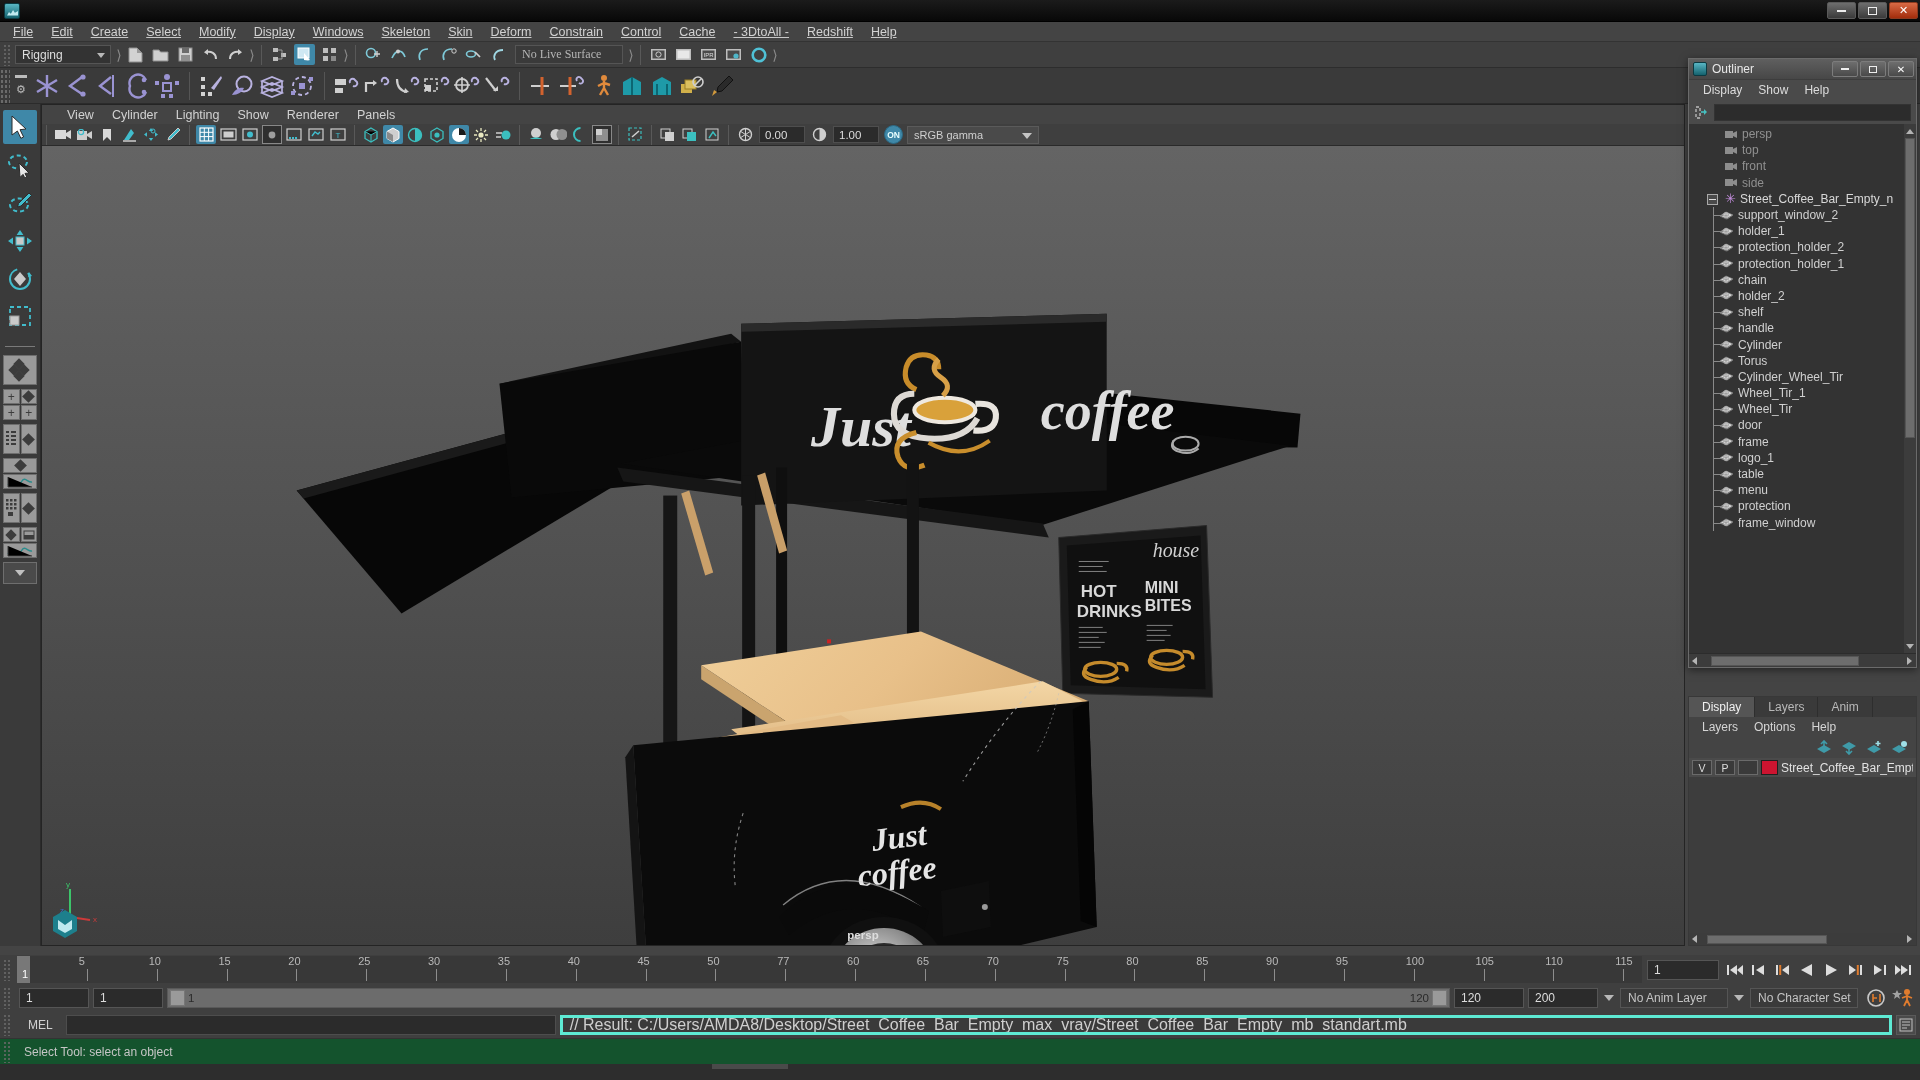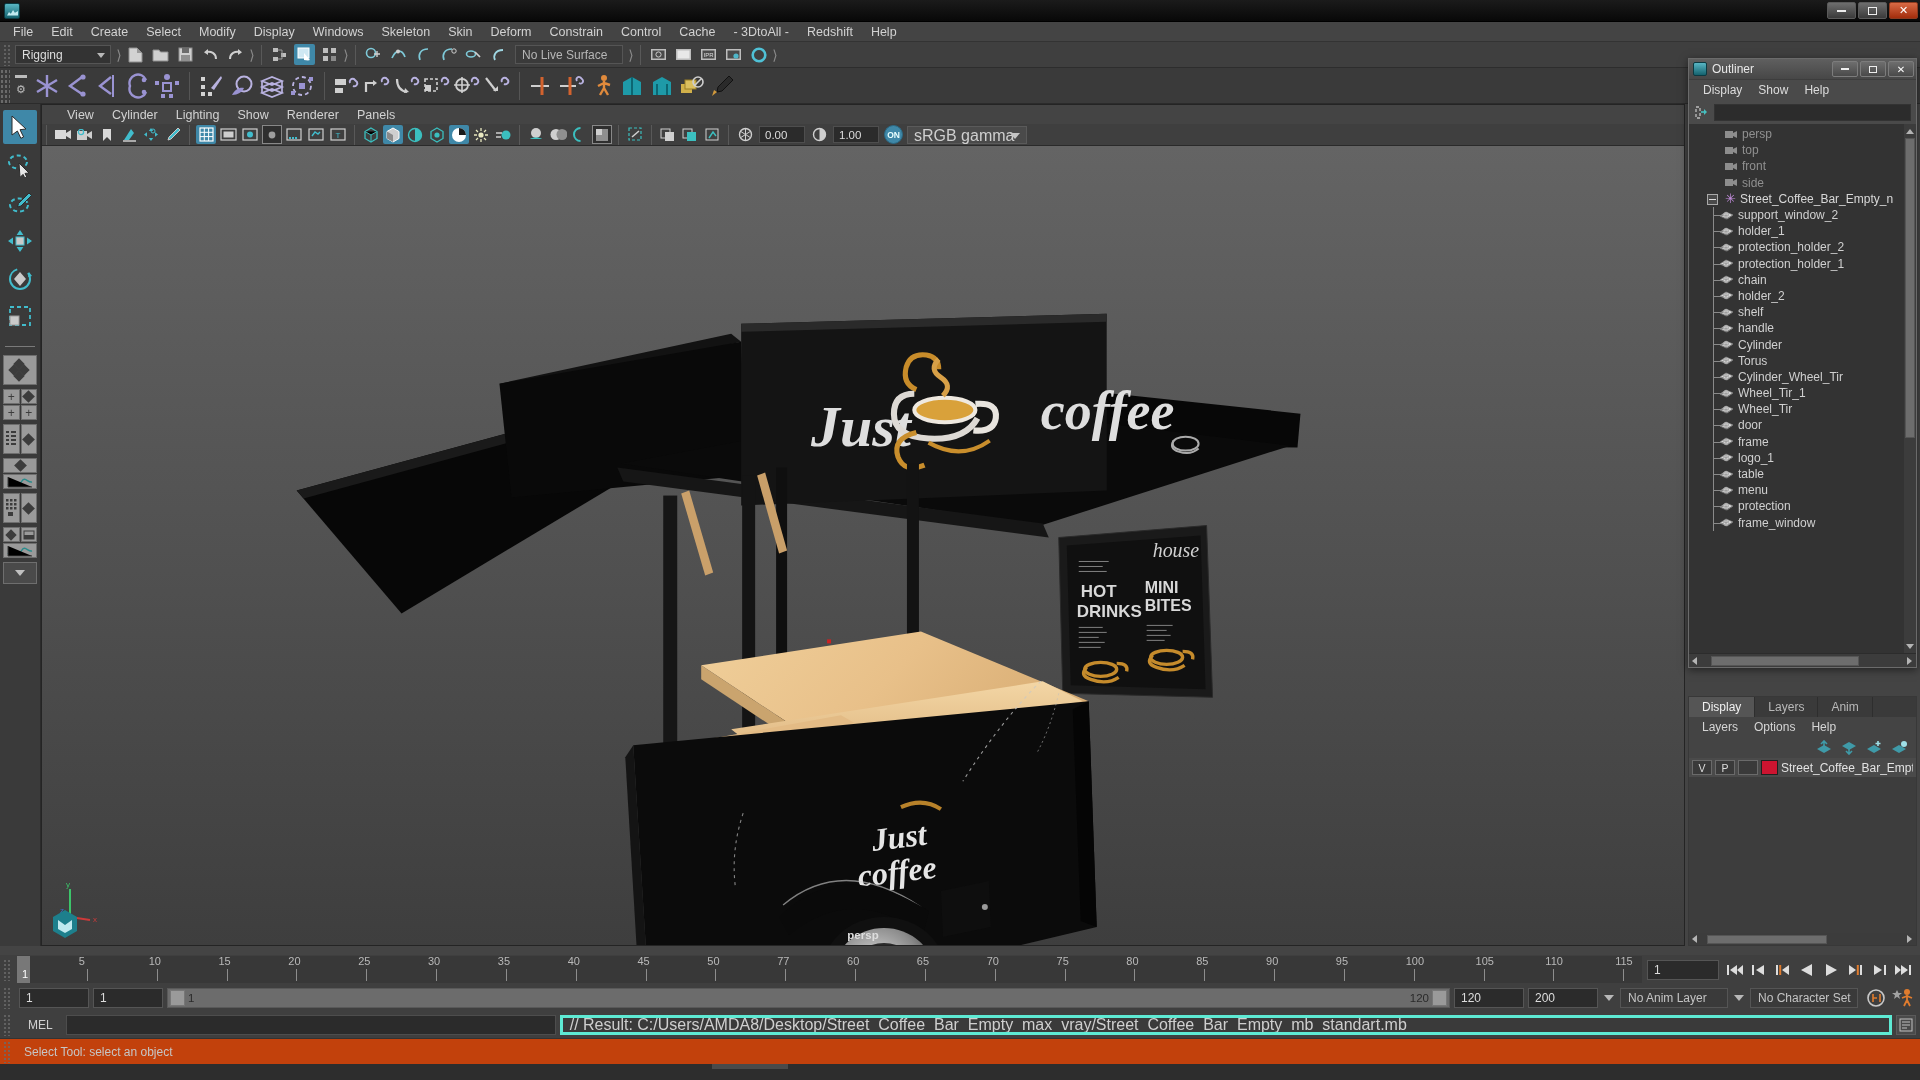--- a/index.html
+++ b/index.html
@@ -44,20 +44,21 @@
   }
   .wbtn.close { background: linear-gradient(#d86a45, #a32d0c); border-color: #8c3a1e; }
   .wbtn .gl-min { width: 9px; height: 2px; background: #eee; }
   .wbtn .gl-max { width: 9px; height: 8px; border: 1.5px solid #eee; }
 
   
   #menubar {
     position: absolute; left: 0; top: 22px; width: 1920px; height: 20px;
     background: #444; display: flex; align-items: center; padding-left: 4px;
     border-bottom: 1px solid #333;
+    text-decoration: underline;
   }
   #menubar .mi {
     padding: 2px 9px; font-size: 12.5px; color: #d2d2d2; white-space: nowrap;
   }
 
   
   #toolbar1 {
     position: absolute; left: 0; top: 42px; width: 1920px; height: 26px;
     background: #3f3f3f; display: flex; align-items: center;
     border-bottom: 1px solid #2d2d2d;
@@ -78,21 +79,21 @@
   .ticon {
     width: 21px; height: 21px; margin: 0 2px; flex: none;
     display: flex; align-items: center; justify-content: center;
     color: #cfcfcf; font-size: 13px; position: relative;
   }
   .ticon.sel { background: #3f88a8; border-radius: 2px; }
   .ticon svg { display: block; }
   .live-surface {
     width: 108px; height: 19px; background: #3a3a3a; border: 1px solid #555;
     color: #b6b6b6; font-size: 12px; display: flex; align-items: center;
-    padding-left: 6px; margin: 0 4px; flex: none;
+    padding-left: 6px; margin: 0 4px; flex: none; font-family: Liberation Serif, serif;
   }
 
   
   #shelfrow {
     position: absolute; left: 0; top: 68px; width: 1920px; height: 36px;
     background: #3a3a3a; display: flex; align-items: center;
     border-bottom: 1px solid #2b2b2b;
   }
   #shelfrow .dgrip { width: 10px; height: 34px; flex:none;
     background-image: radial-gradient(#6a6a6a 1px, transparent 1.2px);
@@ -132,22 +133,22 @@
     background: #444; padding-left: 16px; flex: none; }
   #vp-menubar .vmi { padding: 1px 9px; font-size: 12.5px; color: #d2d2d2; }
   #vp-toolbar { height: 22px; display: flex; align-items: center;
     background: #3f3f3f; flex: none; border-bottom: 1px solid #2a2a2a; }
   .vicon { width: 20px; height: 19px; margin: 0 1px; flex: none;
     display: flex; align-items: center; justify-content: center; }
   .vicon.on { background: #3f88a8; border-radius: 2px; }
   .vnum { width: 46px; height: 17px; background: #2b2b2b; border: 1px solid #4e4e4e;
     color: #ddd; font-size: 11.5px; display: flex; align-items: center;
     padding-left: 5px; margin: 0 3px; flex: none; }
-  .vgamma { width: 120px; height: 18px; background: #4a4a4a; border: 1px solid #5a5a5a;
-    color: #cfcfcf; font-size: 16px; display: flex; align-items: flex-start;
+  .vgamma { width: 132px; height: 18px; background: #4a4a4a; border: 1px solid #5a5a5a;
+    color: #cfcfcf; font-size: 11px; display: flex; align-items: center;
     padding-left: 6px; margin-left: 4px; position: relative; flex: none; }
   .vgamma .caret { position: absolute; right: 6px; top: 6px;
     border-left: 5px solid transparent; border-right: 5px solid transparent;
     border-top: 6px solid #c4c4c4; }
   .onbadge { width: 19px; height: 19px; border-radius: 50%; background: #3f88a8;
     color: #eaffff; font-size: 8.5px; font-weight: bold; display:flex;
     align-items:center; justify-content:center; flex:none; margin-left:2px;
     border: 1px solid #2b6a86; }
 
   
@@ -293,21 +294,21 @@
   #cmd-result { flex: 1; height: 20px; background: #3a3a3a; border: 3px solid #5eead4;
     color: #cfcfcf; font-size: 16px; display: flex; align-items: center;
     padding-left: 7px; overflow: hidden; white-space: nowrap; }
   #cmd-ico { width: 20px; height: 20px; flex: none; margin-right: 4px;
     border: 1px solid #5a5a5a; background: #4a4a4a; display:flex;
     align-items:center; justify-content:center; }
 
   
   #statusline {
     position: absolute; left: 0; top: 1038px; width: 1920px; height: 26px;
-    background: #c2410c; display: flex; align-items: center; border-top: 1px solid #333;
+    background: #14532d; display: flex; align-items: center; border-top: 1px solid #333;
   }
   #statusline .stxt { font-size: 12px; color: #c6c6c6; padding-left: 9px; }
   #taskbar { position: absolute; left: 0; top: 1064px; width: 1920px; height: 16px;
     background: #2d2d2d; }
   #taskbar .tbchip { position: absolute; left: 712px; top: 0; width: 76px;
     height: 5px; background: #4a4a4a; }
 
   
   #cart { position: absolute; left: 0; top: 0; width: 100%; height: 100%; }
 </style>

